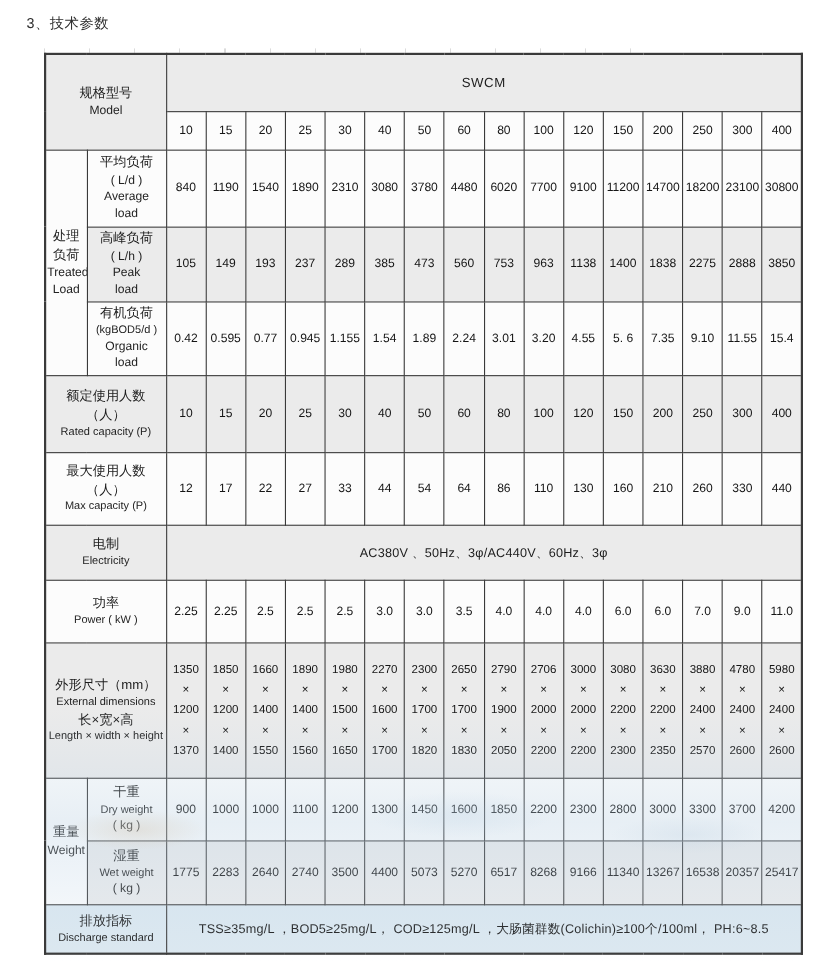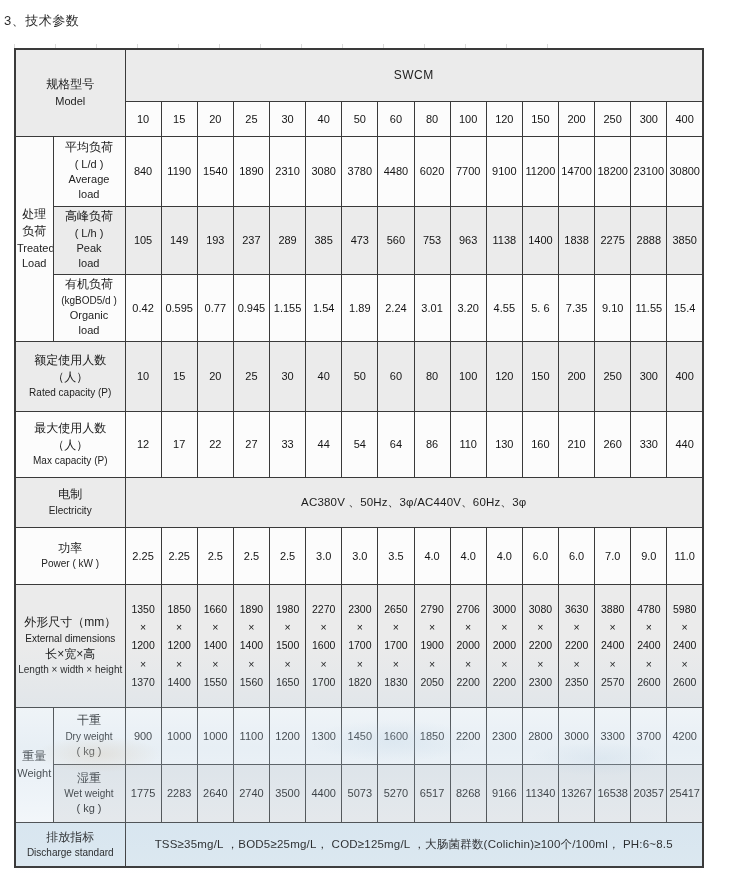--- a/index.html
+++ b/index.html
@@ -10,24 +10,24 @@
     --ink:#1c1c1c;
   }
   *{margin:0;padding:0;box-sizing:border-box;}
   html,body{background:#ffffff;}
   body{
     width:749px;height:875px;position:relative;overflow:hidden;
     font-family:"Liberation Sans","DejaVu Sans",sans-serif;
     color:var(--ink);
   }
   .page-title{
-    position:absolute;left:4px;top:12px;
+    position:absolute;left:24px;top:12px;
     font-size:13px;color:#2e2e2e;letter-spacing:.5px;
   }
-  .table-wrap{position:absolute;left:14px;top:44px;width:552px;}
+  .table-wrap{position:absolute;left:40px;top:44px;width:552px;}
   .top-ticks{
     height:4px;width:100%;
     background:repeating-linear-gradient(90deg,#d2d2d2 0 1px,transparent 1px 41px);
     opacity:.8;
   }
   table{
     border-collapse:collapse;table-layout:fixed;width:690px;
     border:2px solid var(--border);
     position:relative;z-index:1;
   }

